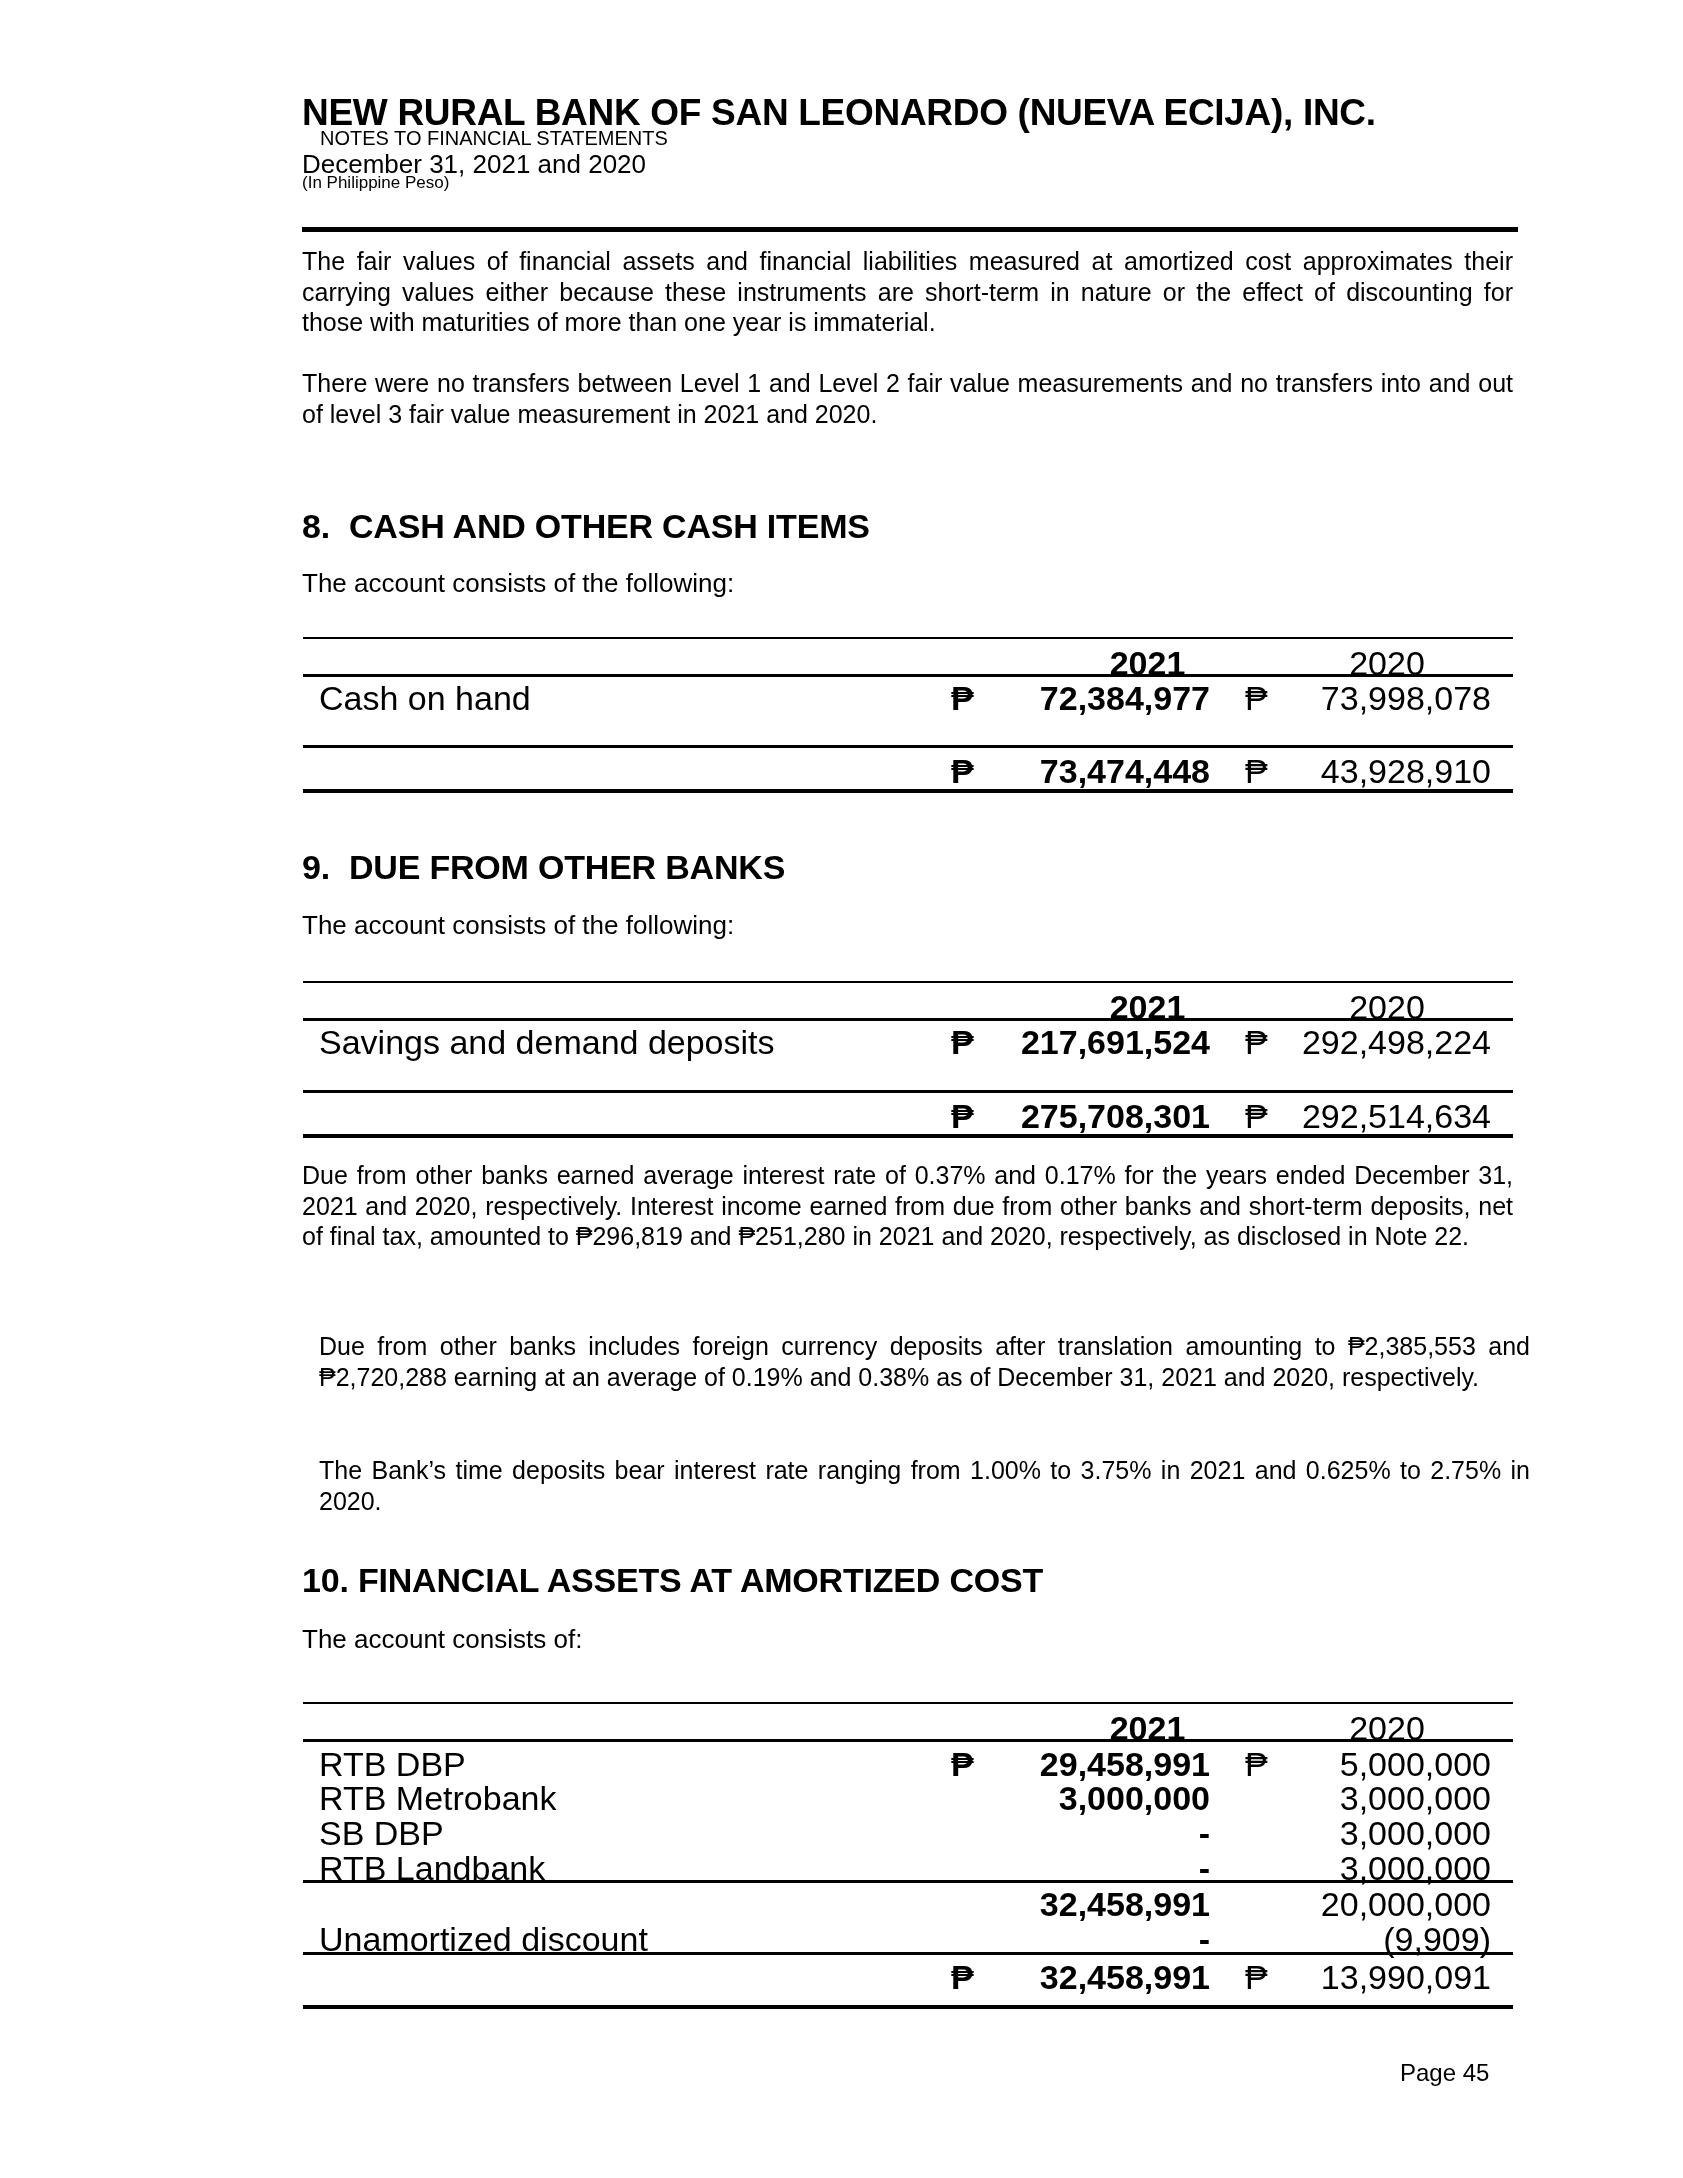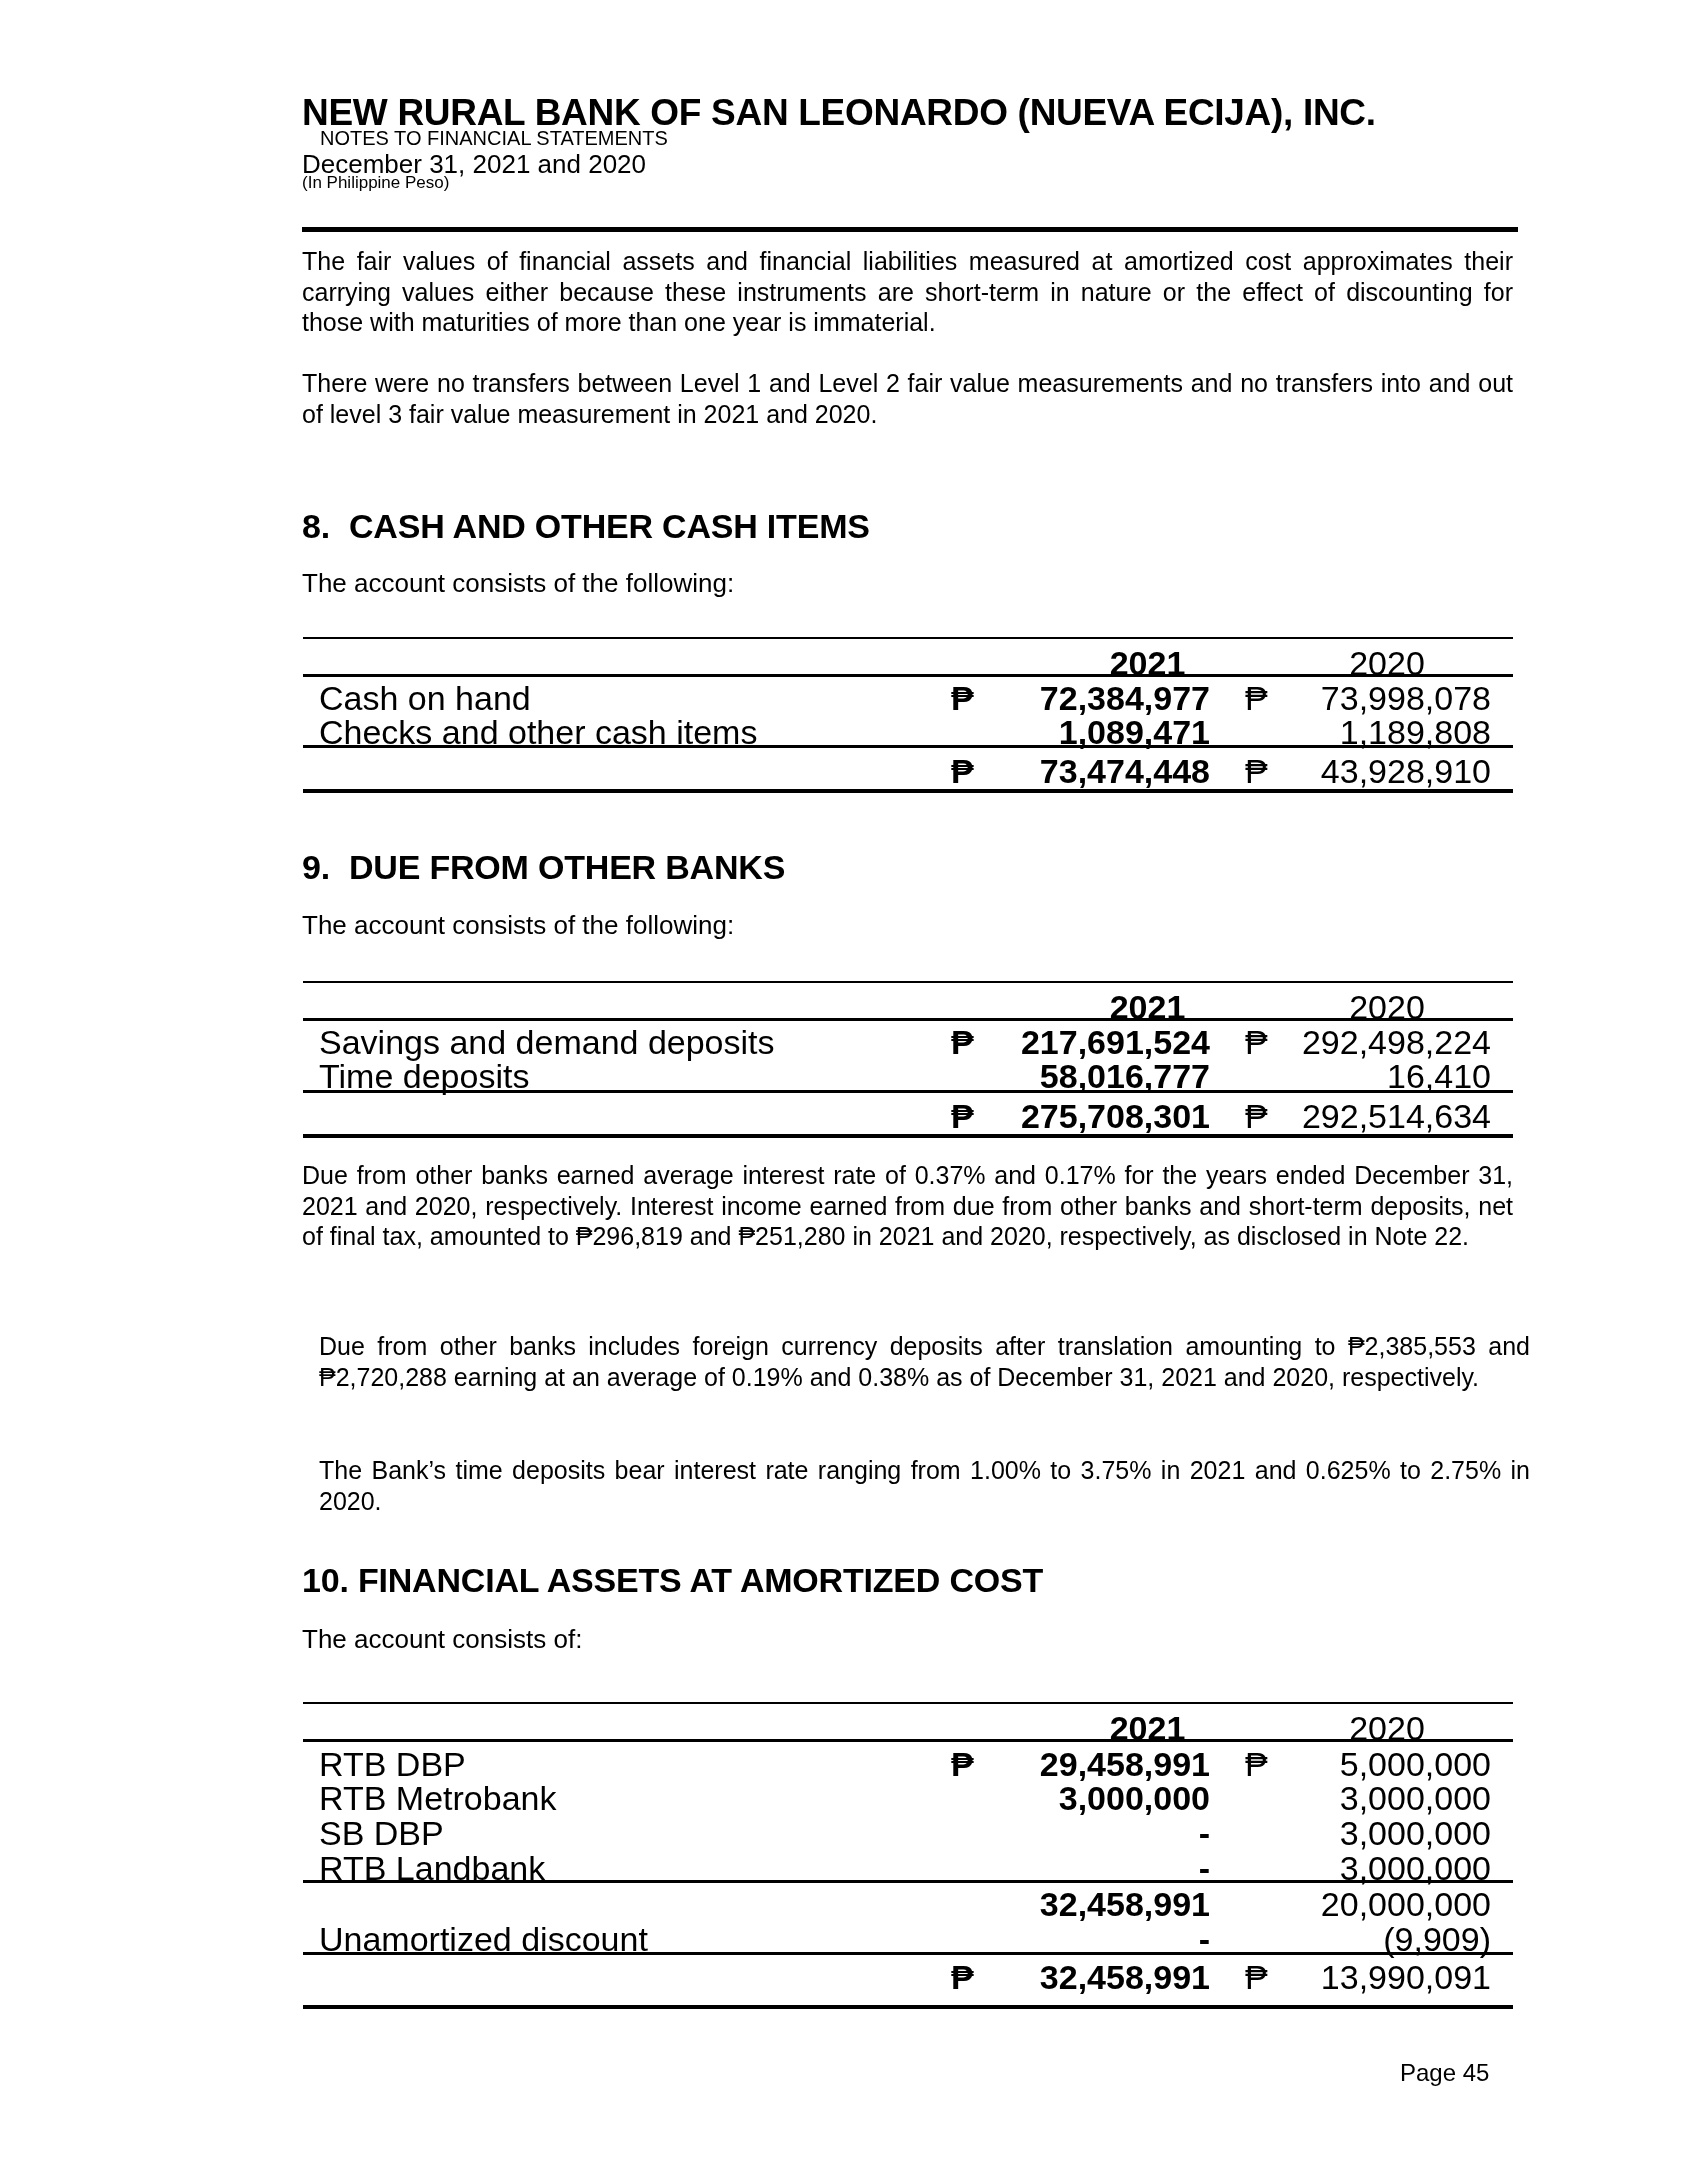--- a/index.html
+++ b/index.html
@@ -56,25 +56,20 @@
     <span class="h20">2020</span>
   </div>
   <div class="rule mid" style="top:37px;"></div>
   <div class="row" style="top:42px;">
     <span class="lbl">Cash on hand</span>
     <span class="p21">₱</span>
     <span class="v21">72,384,977</span>
     <span class="p20">₱</span>
     <span class="v20">73,998,078</span>
   </div>
-  <div class="row" style="top:76px;">
-    <span class="lbl">Checks and other cash items</span>
-    <span class="v21">1,089,471</span>
-    <span class="v20">1,189,808</span>
-  </div>
   <div class="rule mid" style="top:108px;"></div>
   <div class="row" style="top:115px;">
     <span class="p21">₱</span>
     <span class="v21">73,474,448</span>
     <span class="p20">₱</span>
     <span class="v20">43,928,910</span>
   </div>
   <div class="rule thick" style="top:152px;"></div>
 </div>
 
@@ -89,25 +84,20 @@
     <span class="h21">2021</span>
     <span class="h20">2020</span>
   </div>
   <div class="rule mid" style="top:37px;"></div>
   <div class="row" style="top:42px;">
     <span class="lbl">Savings and demand deposits</span>
     <span class="p21">₱</span>
     <span class="v21">217,691,524</span>
     <span class="p20">₱</span>
     <span class="v20">292,498,224</span>
-  </div>
-  <div class="row" style="top:76px;">
-    <span class="lbl">Time deposits</span>
-    <span class="v21">58,016,777</span>
-    <span class="v20">16,410</span>
   </div>
   <div class="rule mid" style="top:109px;"></div>
   <div class="row" style="top:116px;">
     <span class="p21">₱</span>
     <span class="v21">275,708,301</span>
     <span class="p20">₱</span>
     <span class="v20">292,514,634</span>
   </div>
   <div class="rule thick" style="top:153px;"></div>
 </div>

